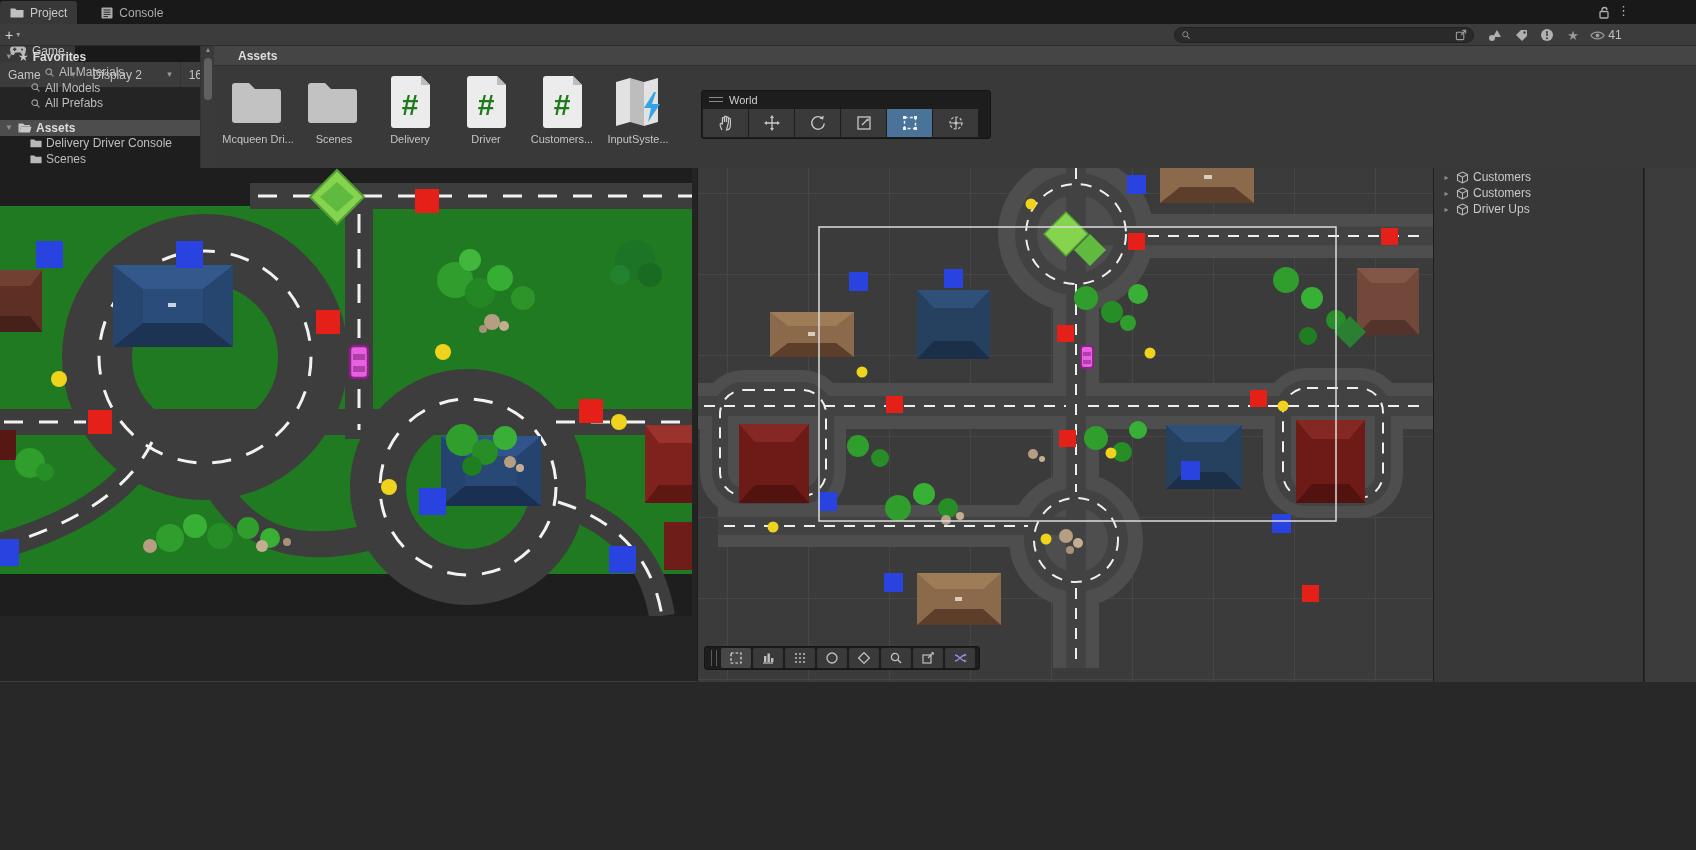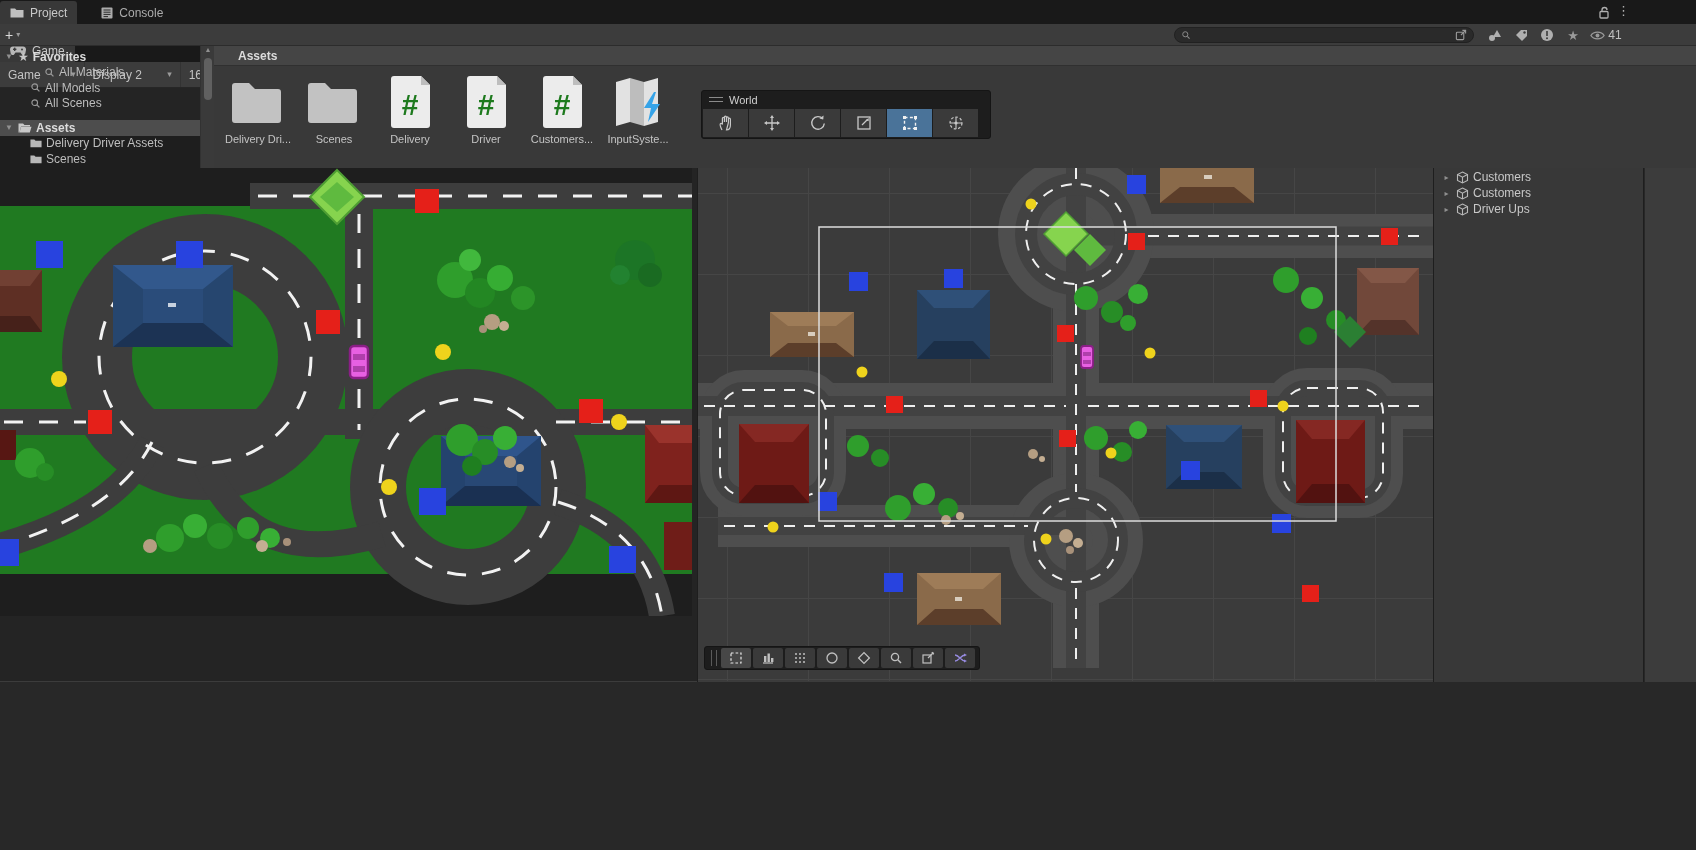--- a/index.html
+++ b/index.html
@@ -935,35 +935,35 @@
               <circle cx="6" cy="6" r="3.6" fill="none" stroke="#9A9A9A" stroke-width="1.4"></circle>
               <path d="M8.8 8.8 L12 12" stroke="#9A9A9A" stroke-width="1.6"></path>
             </svg>
           <span>All Models</span>
         </div>
         <div class="prow" style="padding-left:30px">
           <svg width="11" height="11" viewBox="0 0 14 14">
               <circle cx="6" cy="6" r="3.6" fill="none" stroke="#9A9A9A" stroke-width="1.4"></circle>
               <path d="M8.8 8.8 L12 12" stroke="#9A9A9A" stroke-width="1.6"></path>
             </svg>
-          <span>All Scenes</span>
+          <span>All Prefabs</span>
         </div>
         <div class="prow bold selrow" style="margin-top:9px">
           <span class="arr">▼</span>
           <svg width="14" height="11" viewBox="0 0 14 11">
               <path d="M0.5 1.5 H5 L6.5 3 H12 V4.5 H3 L1.5 10.5 H0.5Z" fill="#C8C8C8"></path>
               <path d="M3 4.8 H13.5 L11.8 10.5 H1.6Z" fill="#C8C8C8"></path>
             </svg>
           <span>Assets</span>
         </div>
         <div class="prow" style="padding-left:30px">
           <svg width="12" height="10" viewBox="0 0 14 11">
               <path d="M0.5 1.5 H5 L6.5 3 H13.5 V10.5 H0.5Z" fill="#B8B8B8"></path>
             </svg>
-          <span>Delivery Driver Assets</span>
+          <span>Delivery Driver Console</span>
         </div>
         <div class="prow" style="padding-left:30px">
           <svg width="12" height="10" viewBox="0 0 14 11">
               <path d="M0.5 1.5 H5 L6.5 3 H13.5 V10.5 H0.5Z" fill="#B8B8B8"></path>
             </svg>
           <span>Scenes</span>
         </div>
       </div>
       <div class="vscroll">
         <span class="uparr">▲</span>
@@ -973,21 +973,21 @@
         <div class="pheader">
             <span>Assets</span>
           </div>
         <div class="agrid">
           <div class="asset">
             <div class="aicon">
                 <svg width="58" height="48" viewBox="0 0 58 48">
                   <path d="M3 8 a3 3 0 0 1 3-3 h14 l6 6 h23 a3 3 0 0 1 3 3 V42 a3 3 0 0 1-3 3 H6 a3 3 0 0 1-3-3Z" fill="#C2C2C2"></path>
                 </svg>
               </div>
-            <div class="alabel">Delivery Dri...</div>
+            <div class="alabel">Mcqueen Dri...</div>
           </div>
           <div class="asset">
             <div class="aicon">
                 <svg width="58" height="48" viewBox="0 0 58 48">
                   <path d="M3 8 a3 3 0 0 1 3-3 h14 l6 6 h23 a3 3 0 0 1 3 3 V42 a3 3 0 0 1-3 3 H6 a3 3 0 0 1-3-3Z" fill="#C2C2C2"></path>
                 </svg>
               </div>
             <div class="alabel">Scenes</div>
           </div>
           <div class="asset">

